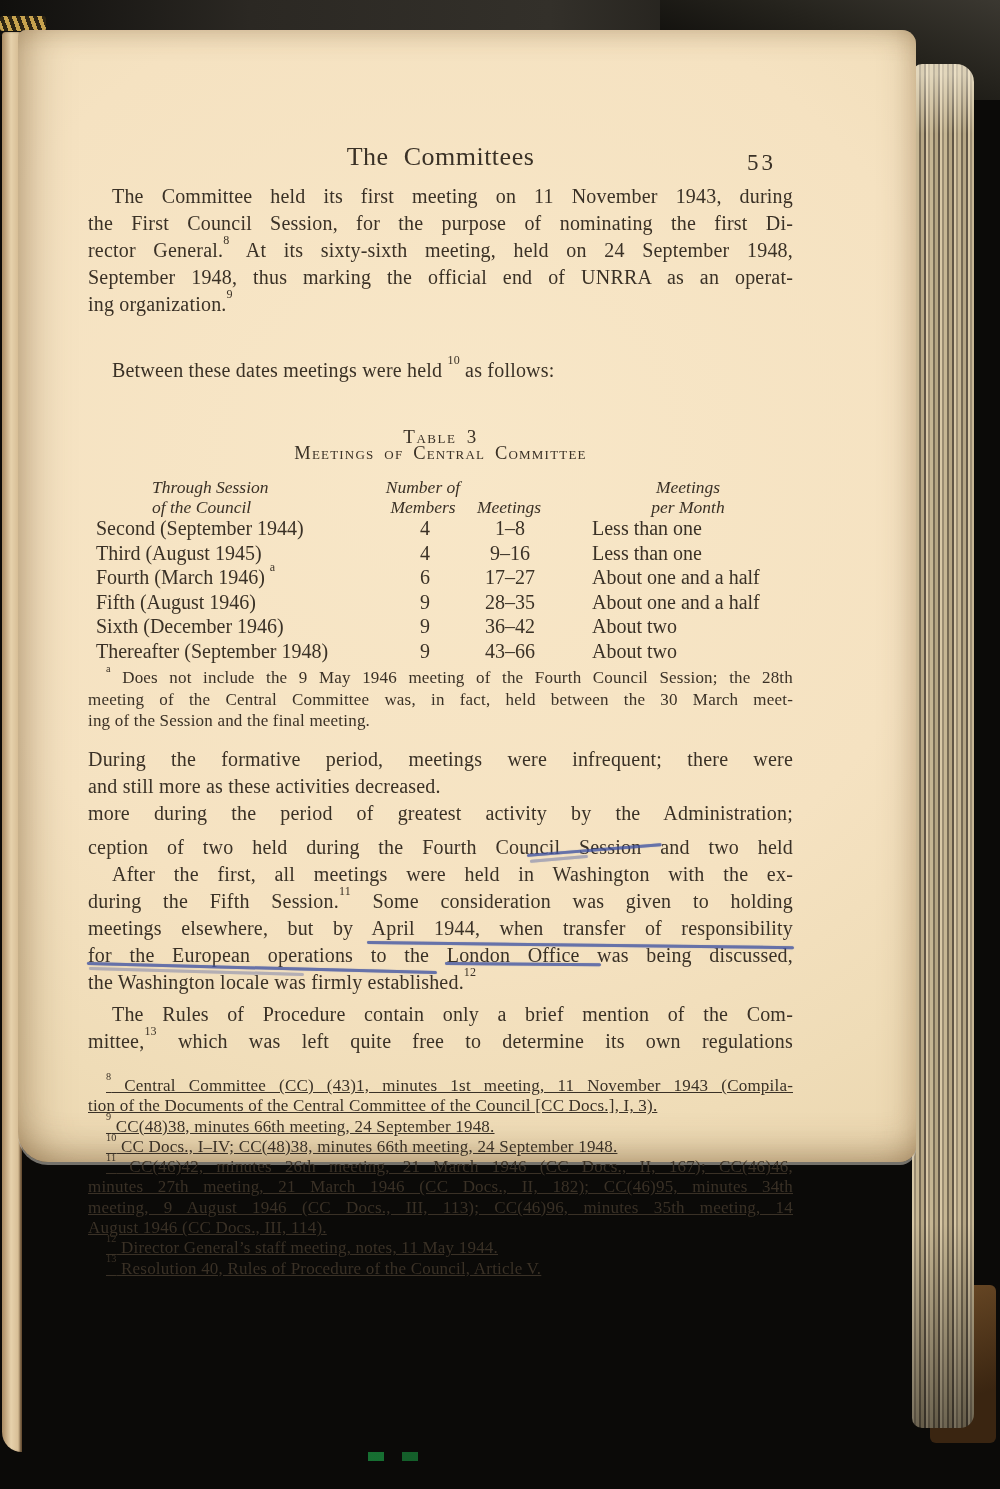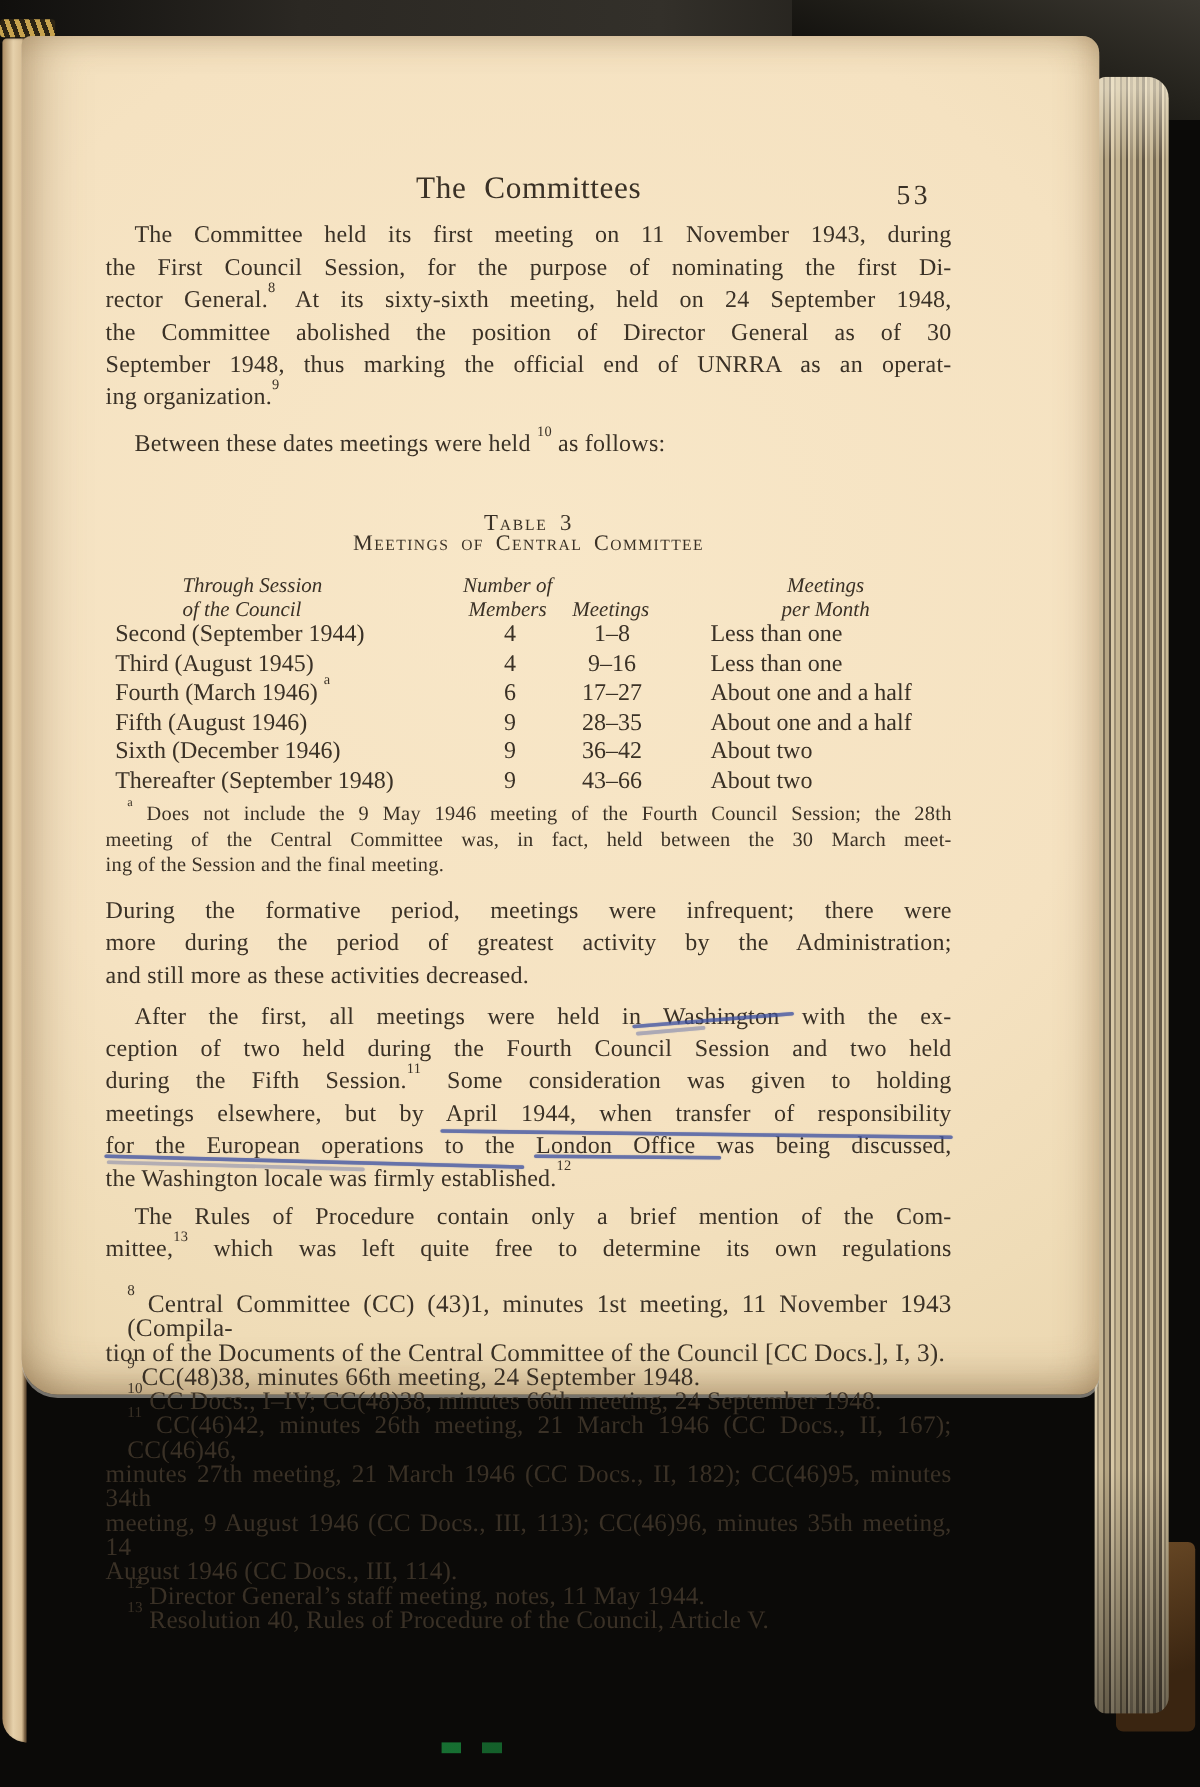--- a/index.html
+++ b/index.html
@@ -49,21 +49,21 @@
   .th3{position:absolute;left:371px;width:100px;text-align:center;}
   .th4{position:absolute;left:540px;width:120px;text-align:center;}
   .b-rows{top:486px;font-size:20px;}
   .trow{position:relative;height:24.6px;line-height:24.6px;}
   .c1{position:absolute;left:8px;}
   .c2{position:absolute;left:310px;width:54px;text-align:center;}
   .c3{position:absolute;left:380px;width:84px;text-align:center;}
   .c4{position:absolute;left:504px;}
   .b-note{top:637px;}  .b-note .ln{font-size:17px;line-height:21.5px;}
   .b-p3{top:716px;}  .b-p4{top:804px;}  .b-p5{top:971px;}
-  .b-fn{top:1046px;}  .b-fn .ln{font-size:21px;line-height:20.3px;}
+  .b-fn{top:1046px;}  .b-fn .ln{font-size:17px;line-height:20.3px;text-decoration:underline;}
   .pen{position:absolute;height:2.6px;background:#3f53a3;opacity:.78;border-radius:2px;
        transform-origin:left center;box-shadow:0 0 1px rgba(63,83,163,.6);}
   .u-wash {left:509px;top:824px;width:135px;transform:rotate(-4.6deg);}
   .u-wash2{left:512px;top:830px;width:58px;transform:rotate(-5deg);opacity:.4;}
   .u-may  {left:349px;top:911px;width:427px;transform:rotate(.7deg);}
   .u-eur  {left:69px;top:932px;width:350px;transform:rotate(1.5deg);}
   .u-eur2 {left:71px;top:937px;width:215px;transform:rotate(1.6deg);opacity:.35;}
   .u-lon  {left:427px;top:932px;width:156px;transform:rotate(.5deg);}
 </style>
 </head>
@@ -79,21 +79,20 @@
 
   <div class="paper">
 
     <div class="blk b-head">The Committees</div>
     <div class="blk b-pnum">53</div>
 
     <div class="blk b-p1">
       <div class="ln j ind">The Committee held its first meeting on 11 November 1943, during</div>
       <div class="ln j">the First Council Session, for the purpose of nominating the first Di-</div>
       <div class="ln j">rector General.<sup>8</sup> At its sixty-sixth meeting, held on 24 September 1948,</div>
-      <div class="ln j">the Committee abolished the position of Director General as of 30</div>
       <div class="ln j">September 1948, thus marking the official end of UNRRA as an operat-</div>
       <div class="ln">ing organization.<sup>9</sup></div>
     </div>
 
     <div class="blk b-p2">
       <div class="ln ind">Between these dates meetings were held <sup>10</sup> as follows:</div>
     </div>
 
     <div class="blk b-ttitle">Table 3</div>
     <div class="blk b-tsub">Meetings of Central Committee</div>
@@ -152,27 +151,27 @@
     </div>
 
     <div class="blk b-note">
       <div class="ln j ind-s"><sup>a</sup> Does not include the 9 May 1946 meeting of the Fourth Council Session; the 28th</div>
       <div class="ln j">meeting of the Central Committee was, in fact, held between the 30 March meet-</div>
       <div class="ln">ing of the Session and the final meeting.</div>
     </div>
 
     <div class="blk b-p3">
       <div class="ln j">During the formative period, meetings were infrequent; there were</div>
+      <div class="ln">and still more as these activities decreased.</div>
       <div class="ln j">more during the period of greatest activity by the Administration;</div>
-      <div class="ln">and still more as these activities decreased.</div>
     </div>
 
     <div class="blk b-p4">
+      <div class="ln j">ception of two held during the Fourth Council Session and two held</div>
       <div class="ln j ind">After the first, all meetings were held in Washington with the ex-</div>
-      <div class="ln j">ception of two held during the Fourth Council Session and two held</div>
       <div class="ln j">during the Fifth Session.<sup>11</sup> Some consideration was given to holding</div>
       <div class="ln j">meetings elsewhere, but by April 1944, when transfer of responsibility</div>
       <div class="ln j">for the European operations to the London Office was being discussed,</div>
       <div class="ln">the Washington locale was firmly established.<sup>12</sup></div>
     </div>
 
     <div class="blk b-p5">
       <div class="ln j ind">The Rules of Procedure contain only a brief mention of the Com-</div>
       <div class="ln j">mittee,<sup>13</sup> which was left quite free to determine its own regulations</div>
     </div>

